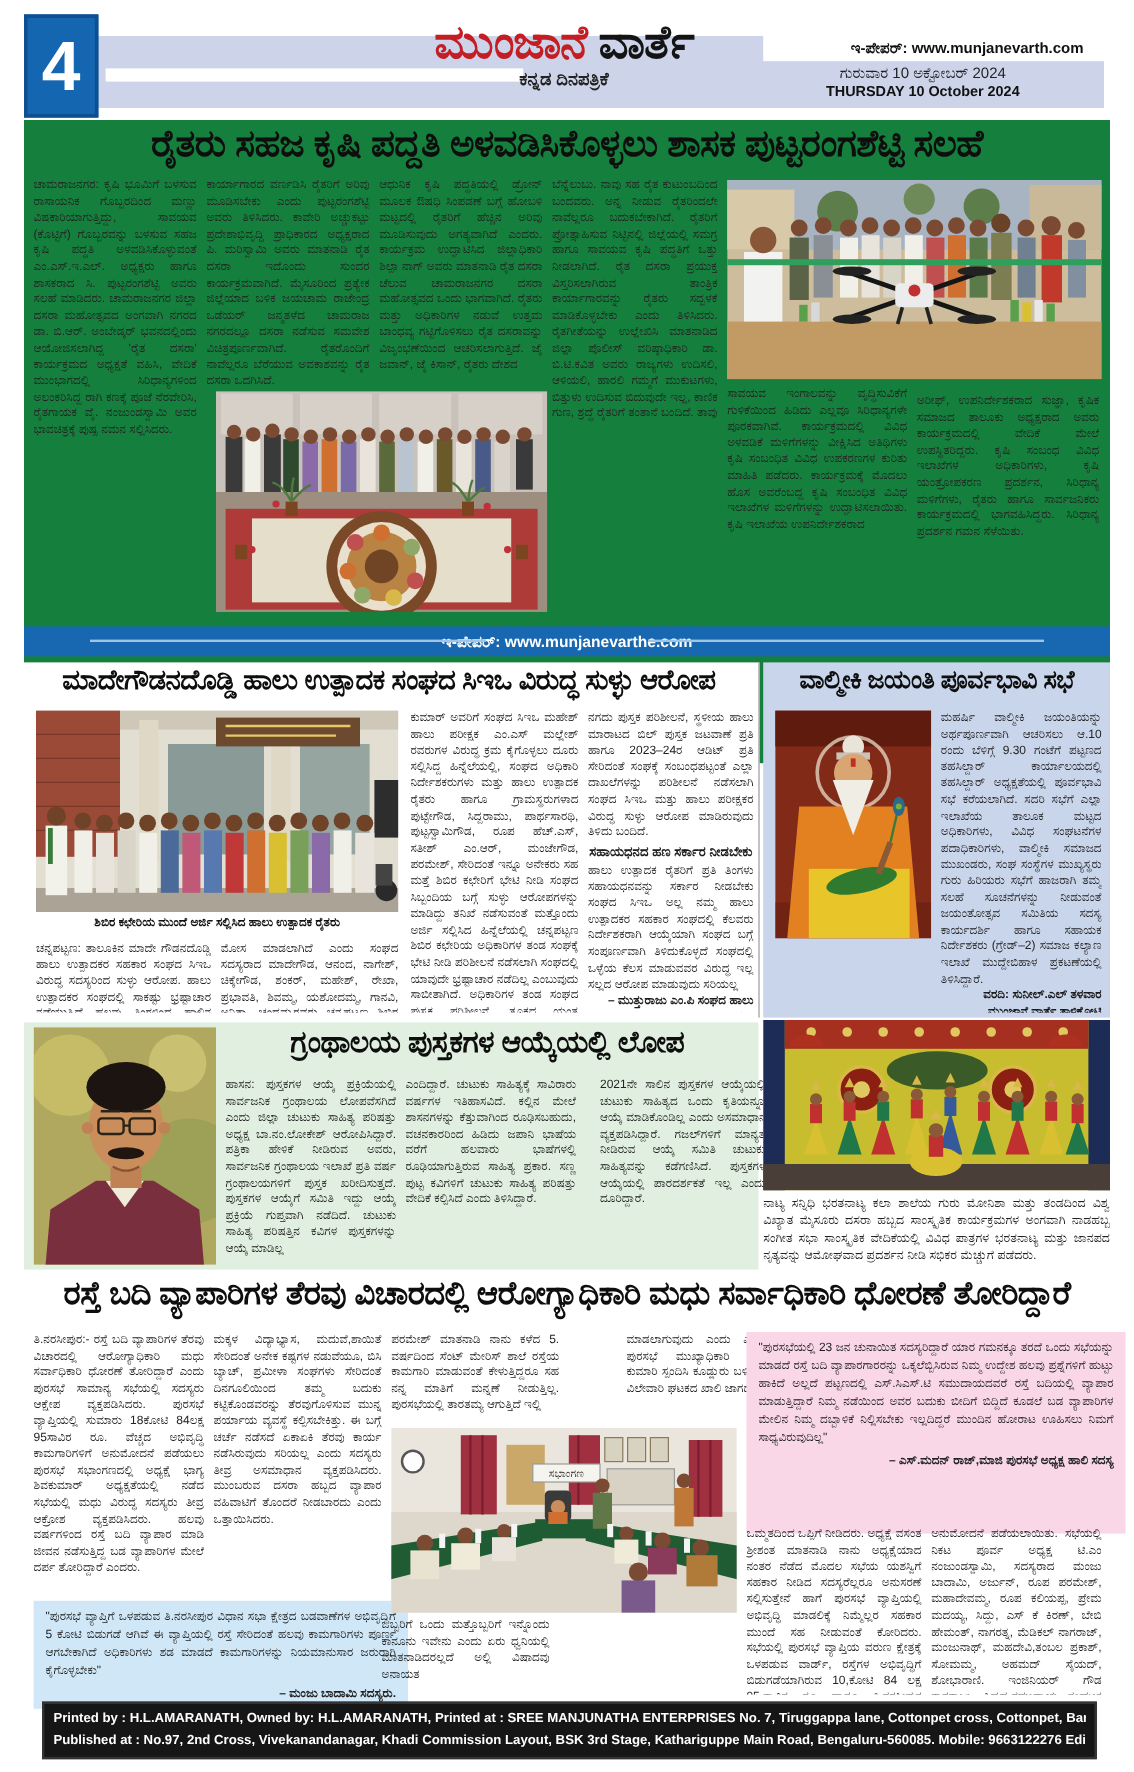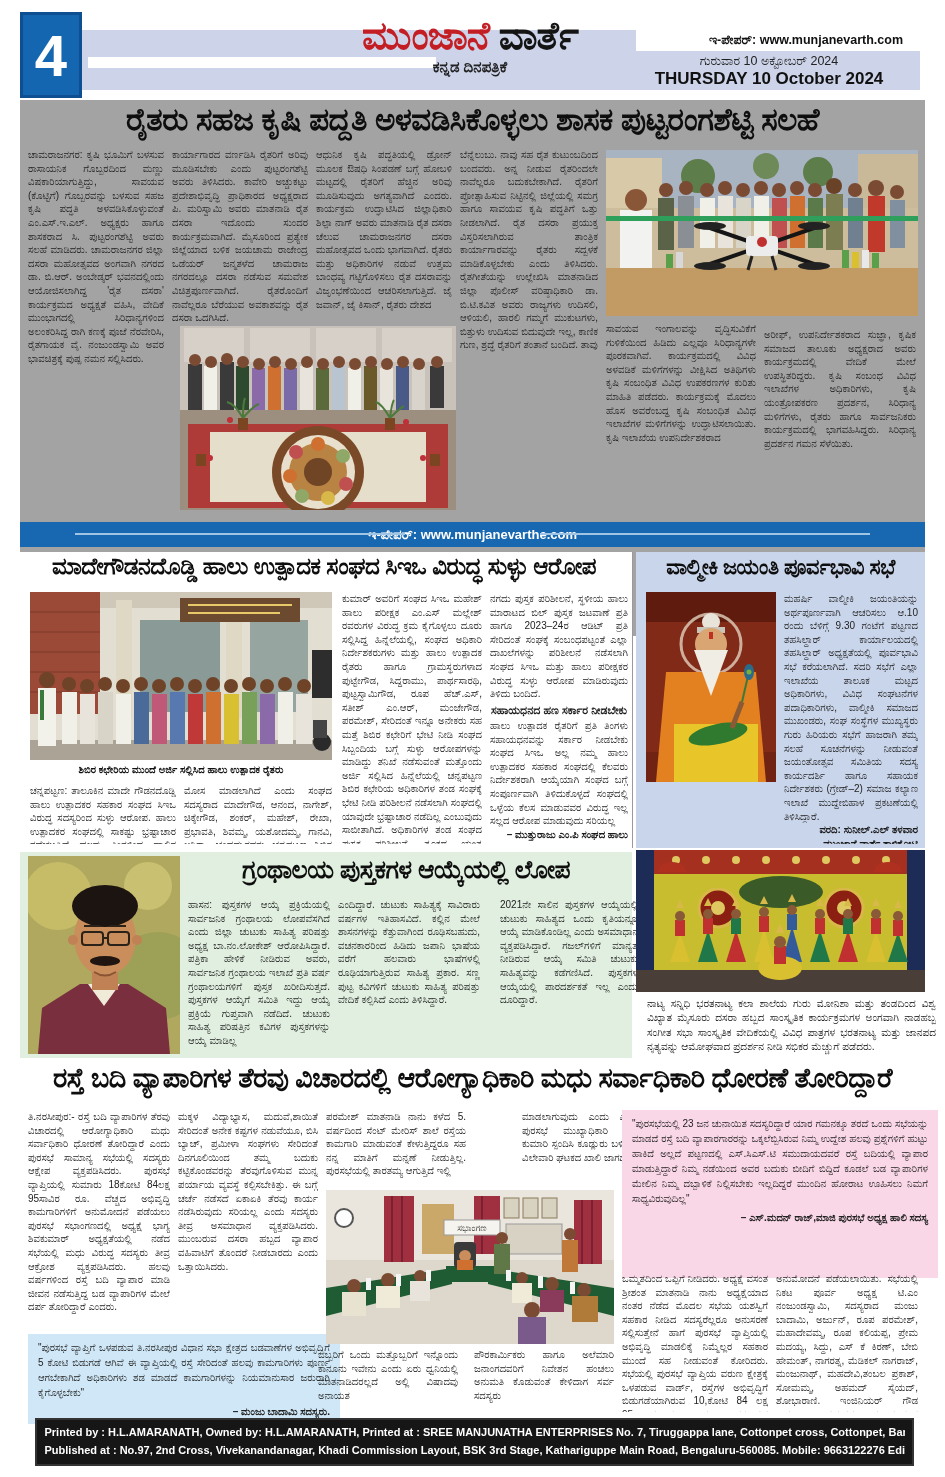--- a/index.html
+++ b/index.html
@@ -15,23 +15,23 @@
   #pagenum{left:20px;top:12px;width:56px;height:80px;background:#1566b0;border:3px solid #0d4f91;
            color:#fff;font-size:58px;font-weight:800;display:flex;align-items:center;justify-content:center;}
   #masthead{left:290px;top:16px;width:360px;text-align:center;}
   #masthead .red{color:#c41e25;}
   #masthead .blk{color:#141414;}
   #masthead .title{font-size:39px;font-weight:800;letter-spacing:-1px;line-height:1.0;}
   #tagline{font-size:15px;font-weight:bold;color:#222;margin-top:3px;}
   #epaper-box{left:636px;top:30px;width:266px;height:21px;background:#ffffff;display:flex;align-items:center;
               justify-content:center;font-size:12.5px;font-weight:bold;color:#111;padding-left:37px;}
   #date-kn{left:636px;top:54px;width:266px;text-align:center;font-size:12.5px;color:#222;}
-  #date-en{left:636px;top:69px;width:266px;text-align:center;font-size:17px;font-weight:bold;color:#111;}
-  
-  #farm{left:20px;top:100px;width:905px;height:536px;background:#a3a3a3;}
+  #date-en{left:636px;top:69px;width:266px;text-align:center;font-size:12px;font-weight:bold;color:#111;}
+  
+  #farm{left:20px;top:100px;width:905px;height:536px;background:#15803d;}
   #farm-h{left:0;right:0;top:4px;font-size:31px;}
   
   #divider{left:20px;top:522px;width:905px;height:25px;background:#1767b1;color:#fff;display:flex;
            align-items:center;justify-content:center;font-size:13px;font-weight:bold;}
   .divline{position:absolute;top:11px;width:330px;height:2px;background:#9fc4e4;}
   
   #milk{left:20px;top:552px;width:612px;height:296px;background:#fff;border-right:1px solid #9a9a9a;}
   #milk-h{left:0;right:4px;top:2px;font-size:23px;}
   
   #valmiki{left:636px;top:552px;width:289px;height:296px;background:#c9d5eb;}
@@ -463,21 +463,21 @@
           </g>
 
         <g transform="translate(132,96)">
             <ellipse cx="12" cy="22" rx="22" ry="12" fill="#d8c030"></ellipse>
             <rect x="6" y="0" width="12" height="18" fill="#c03030"></rect>
             <circle cx="12" cy="-4" r="6" fill="#8a5a38"></circle>
             <polygon points="7,-13 12,-22 17,-13" fill="#d8b848"></polygon>
           </g>
       </g>
     </svg>
-    <div class="abs txt" style="left:0;top:146px;width:289px;height:62px;font-size:10.5px;margin-left:11px;">ನಾಟ್ಯ ಸನ್ನಿಧಿ ಭರತನಾಟ್ಯ ಕಲಾ ಶಾಲೆಯ ಗುರು ಮೋನಿಶಾ ಮತ್ತು ತಂಡದಿಂದ ವಿಶ್ವ ವಿಖ್ಯಾತ ಮೈಸೂರು ದಸರಾ ಹಬ್ಬದ ಸಾಂಸ್ಕೃತಿಕ ಕಾರ್ಯಕ್ರಮಗಳ ಅಂಗವಾಗಿ ನಾಡಹಬ್ಬ ಸಂಗೀತ ಸಭಾ ಸಾಂಸ್ಕೃತಿಕ ವೇದಿಕೆಯಲ್ಲಿ ವಿವಿಧ ಪಾತ್ರಗಳ ಭರತನಾಟ್ಯ ಮತ್ತು ಜಾನಪದ ನೃತ್ಯವನ್ನು ಆಮೋಘವಾದ ಪ್ರದರ್ಶನ ನೀಡಿ ಸಭಿಕರ ಮೆಚ್ಚುಗೆ ಪಡೆದರು.</div>
+    <div class="abs txt" style="left:0;top:146px;width:289px;height:62px;font-size:10.5px;">ನಾಟ್ಯ ಸನ್ನಿಧಿ ಭರತನಾಟ್ಯ ಕಲಾ ಶಾಲೆಯ ಗುರು ಮೋನಿಶಾ ಮತ್ತು ತಂಡದಿಂದ ವಿಶ್ವ ವಿಖ್ಯಾತ ಮೈಸೂರು ದಸರಾ ಹಬ್ಬದ ಸಾಂಸ್ಕೃತಿಕ ಕಾರ್ಯಕ್ರಮಗಳ ಅಂಗವಾಗಿ ನಾಡಹಬ್ಬ ಸಂಗೀತ ಸಭಾ ಸಾಂಸ್ಕೃತಿಕ ವೇದಿಕೆಯಲ್ಲಿ ವಿವಿಧ ಪಾತ್ರಗಳ ಭರತನಾಟ್ಯ ಮತ್ತು ಜಾನಪದ ನೃತ್ಯವನ್ನು ಆಮೋಘವಾದ ಪ್ರದರ್ಶನ ನೀಡಿ ಸಭಿಕರ ಮೆಚ್ಚುಗೆ ಪಡೆದರು.</div>
   </div>
 
   <div class="abs" id="vendors">
     <div class="abs hl" id="vendors-h">ರಸ್ತೆ ಬದಿ ವ್ಯಾಪಾರಿಗಳ ತೆರವು ವಿಚಾರದಲ್ಲಿ ಆರೋಗ್ಯಾಧಿಕಾರಿ ಮಧು ಸರ್ವಾಧಿಕಾರಿ ಧೋರಣೆ ತೋರಿದ್ದಾರೆ</div>
 
     <div class="abs txt" style="left:8px;top:48px;width:142px;height:220px;">ತಿ.ನರಸೀಪುರ:- ರಸ್ತೆ ಬದಿ ವ್ಯಾಪಾರಿಗಳ ತೆರವು ವಿಚಾರದಲ್ಲಿ ಆರೋಗ್ಯಾಧಿಕಾರಿ ಮಧು ಸರ್ವಾಧಿಕಾರಿ ಧೋರಣೆ ತೋರಿದ್ದಾರೆ ಎಂದು ಪುರಸಭೆ ಸಾಮಾನ್ಯ ಸಭೆಯಲ್ಲಿ ಸದಸ್ಯರು ಆಕ್ಷೇಪ ವ್ಯಕ್ತಪಡಿಸಿದರು.  ಪುರಸಭೆ ವ್ಯಾಪ್ತಿಯಲ್ಲಿ ಸುಮಾರು 18ಕೋಟಿ 84ಲಕ್ಷ 95ಸಾವಿರ ರೂ. ವೆಚ್ಚದ ಅಭಿವೃದ್ಧಿ ಕಾಮಗಾರಿಗಳಿಗೆ ಅನುಮೋದನೆ ಪಡೆಯಲು ಪುರಸಭೆ ಸಭಾಂಗಣದಲ್ಲಿ ಅಧ್ಯಕ್ಷೆ ಭಾಗ್ಯ ಶಿವಕುಮಾರ್ ಅಧ್ಯಕ್ಷತೆಯಲ್ಲಿ ನಡೆದ ಸಭೆಯಲ್ಲಿ ಮಧು ವಿರುದ್ಧ ಸದಸ್ಯರು ತೀವ್ರ ಆಕ್ರೋಶ ವ್ಯಕ್ತಪಡಿಸಿದರು. ಹಲವು ವರ್ಷಗಳಿಂದ ರಸ್ತೆ ಬದಿ ವ್ಯಾಪಾರ ಮಾಡಿ ಜೀವನ ನಡೆಸುತ್ತಿದ್ದ ಬಡ ವ್ಯಾಪಾರಿಗಳ ಮೇಲೆ ದರ್ಪ ತೋರಿದ್ದಾರೆ ಎಂದರು.</div>
     <div class="abs txt" style="left:158px;top:48px;width:140px;height:220px;">ಮಕ್ಕಳ ವಿದ್ಯಾಭ್ಯಾಸ, ಮದುವೆ,ಶಾಯಿತೆ ಸೇರಿದಂತೆ ಅನೇಕ ಕಷ್ಟಗಳ ನಡುವೆಯೂ, ಬಿಸಿ ಬ್ಯಾಚ್, ಪ್ರಮೀಳಾ ಸಂಘಗಳು ಸೇರಿದಂತೆ ದಿನಗೂಲಿಯಿಂದ ತಮ್ಮ ಬದುಕು ಕಟ್ಟಿಕೊಂಡವರನ್ನು ತೆರವುಗೊಳಿಸುವ ಮುನ್ನ ಪರ್ಯಾಯ ವ್ಯವಸ್ಥೆ ಕಲ್ಪಿಸಬೇಕಿತ್ತು. ಈ ಬಗ್ಗೆ ಚರ್ಚೆ ನಡೆಸದೆ ಏಕಾಏಕಿ ತೆರವು ಕಾರ್ಯ ನಡೆಸಿರುವುದು ಸರಿಯಲ್ಲ ಎಂದು ಸದಸ್ಯರು ತೀವ್ರ ಅಸಮಾಧಾನ ವ್ಯಕ್ತಪಡಿಸಿದರು.  ಮುಂಬರುವ ದಸರಾ ಹಬ್ಬದ ವ್ಯಾಪಾರ ವಹಿವಾಟಿಗೆ ತೊಂದರೆ ನೀಡಬಾರದು ಎಂದು ಒತ್ತಾಯಿಸಿದರು.</div>
 
     <div class="abs quote" id="qblue">
       <span>"ಪುರಸಭೆ ವ್ಯಾಪ್ತಿಗೆ ಒಳಪಡುವ ತಿ.ನರಸೀಪುರ ವಿಧಾನ ಸಭಾ ಕ್ಷೇತ್ರದ ಬಡವಾಣೆಗಳ ಅಭಿವೃದ್ಧಿಗೆ 5 ಕೋಟಿ ಬಿಡುಗಡೆ ಆಗಿವೆ ಈ ವ್ಯಾಪ್ತಿಯಲ್ಲಿ ರಸ್ತೆ ಸೇರಿದಂತೆ ಹಲವು ಕಾಮಗಾರಿಗಳು ಪೂರ್ಣ ಆಗಬೇಕಾಗಿದೆ ಅಧಿಕಾರಿಗಳು ಶಡ ಮಾಡದೆ ಕಾಮಗಾರಿಗಳನ್ನು ನಿಯಮಾನುಸಾರ ಜರುರಾಗಿ ಕೈಗೊಳ್ಳಬೇಕು"</span>
@@ -552,21 +552,20 @@
           <rect x="40" y="88" width="5" height="12"></rect>
           <rect x="70" y="84" width="5" height="12"></rect>
           <rect x="100" y="80" width="5" height="11"></rect>
           <rect x="180" y="80" width="5" height="11"></rect>
           <rect x="212" y="86" width="5" height="12"></rect>
           <rect x="244" y="92" width="5" height="12"></rect>
         </g>
     </svg>
 
     <div class="abs txt" style="left:298px;top:286px;width:140px;height:64px;">ಒಬ್ಬರಿಗೆ ಒಂದು ಮತ್ತೊಬ್ಬರಿಗೆ ಇನ್ನೊಂದು ಕಾನೂನು ಇವೇನು ಎಂದು ಏರು ಧ್ವನಿಯಲ್ಲಿ ಮಾತನಾಡಿದರಲ್ಲದೆ ಅಲ್ಲಿ ವಿಷಾದವು ಅನಾಯತ</div>
-    <div class="abs txt" style="left:454px;top:286px;width:140px;height:64px;">ಪೌರಕಾರ್ಮಿಕರು ಹಾಗೂ ಅಲೆಮಾರಿ ಜನಾಂಗದವರಿಗೆ ನಿವೇಶನ ಹಂಚಲು ಅನುಮತಿ ಕೊಡುವಂತೆ ಕೇಳಿದಾಗ ಸರ್ವ ಸದಸ್ಯರು</div>
 
     <div class="abs quote" id="qpink">
       <span>"ಪುರಸಭೆಯಲ್ಲಿ 23 ಜನ ಚುನಾಯಿತ ಸದಸ್ಯರಿದ್ದಾರೆ ಯಾರ ಗಮನಕ್ಕೂ ತರದೆ ಒಂದು ಸಭೆಯನ್ನು ಮಾಡದೆ ರಸ್ತೆ ಬದಿ ವ್ಯಾಪಾರಗಾರರನ್ನು ಒಕ್ಕಲೆಬ್ಬಿಸಿರುವ ನಿಮ್ಮ ಉದ್ದೇಶ ಹಲವು ಪ್ರಶ್ನೆಗಳಿಗೆ ಹುಟ್ಟು ಹಾಕಿದೆ ಅಲ್ಲದೆ ಪಟ್ಟಣದಲ್ಲಿ ಎಸ್.ಸಿಎಸ್.ಟಿ ಸಮುದಾಯದವರೆ ರಸ್ತೆ ಬದಿಯಲ್ಲಿ ವ್ಯಾಪಾರ ಮಾಡುತ್ತಿದ್ದಾರೆ ನಿಮ್ಮ ನಡೆಯಿಂದ ಅವರ ಬದುಕು ಬೀದಿಗೆ ಬಿದ್ದಿದೆ ಕೂಡಲೆ ಬಡ ವ್ಯಾಪಾರಿಗಳ ಮೇಲಿನ ನಿಮ್ಮ ದಬ್ಬಾಳಿಕೆ ನಿಲ್ಲಿಸಬೇಕು ಇಲ್ಲದಿದ್ದರೆ ಮುಂದಿನ ಹೋರಾಟ ಊಹಿಸಲು ನಿಮಗೆ ಸಾಧ್ಯವಿರುವುದಿಲ್ಲ"</span>
       <span class="by">– ಎಸ್.ಮದನ್ ರಾಜ್,ಮಾಜಿ ಪುರಸಭೆ ಅಧ್ಯಕ್ಷ ಹಾಲಿ ಸದಸ್ಯ</span>
     </div>
 
     <div class="abs txt" style="left:602px;top:210px;width:146px;height:140px;">ಒಮ್ಮತದಿಂದ ಒಪ್ಪಿಗೆ ನೀಡಿದರು.  ಅಧ್ಯಕ್ಷೆ ವಸಂತ ಶ್ರೀಶಂತ ಮಾತನಾಡಿ ನಾನು ಅಧ್ಯಕ್ಷೆಯಾದ ನಂತರ ನೆಡೆದ ಮೊದಲ ಸಭೆಯ ಯಶಸ್ವಿಗೆ ಸಹಕಾರ ನೀಡಿದ ಸದಸ್ಯರೆಲ್ಲರೂ ಅನುಸರಣೆ ಸಲ್ಲಿಸುತ್ತೇನೆ ಹಾಗೆ ಪುರಸಭೆ ವ್ಯಾಪ್ತಿಯಲ್ಲಿ ಅಭಿವೃದ್ಧಿ ಮಾಡಲಿಕ್ಕೆ ನಿಮ್ಮೆಲ್ಲರ ಸಹಕಾರ ಮುಂದೆ ಸಹ ನೀಡುವಂತೆ ಕೋರಿದರು.  ಸಭೆಯಲ್ಲಿ ಪುರಸಭೆ ವ್ಯಾಪ್ತಿಯ ವರುಣ ಕ್ಷೇತ್ರಕ್ಕೆ ಒಳಪಡುವ ವಾರ್ಡ್, ರಸ್ತೆಗಳ ಅಭಿವೃದ್ಧಿಗೆ ಬಿಡುಗಡೆಯಾಗಿರುವ 10,ಕೋಟಿ 84 ಲಕ್ಷ 95,ಸಾವಿರ ರೂ ಹಾಗೂ ತಿ.ನರಸೀಪುರ ವಿಧಾನಸಭಾ ಕ್ಷೇತ್ರದ ವ್ಯಾಪ್ತಿಗೆ ಒಳಪಡುವ ವಾರ್ಡ್ ಗಳ ಅಭಿವೃದ್ಧಿಗೆ ಬಿಡುಗಡೆ ಆಗಿರುವ 5 ಕೋಟಿ ರೂಗಳ ಅಭಿವೃದ್ಧಿ ಕಾರ್ಯಗಳಿಗೆ</div>
     <div class="abs txt" style="left:756px;top:210px;width:142px;height:140px;">ಅನುಮೋದನೆ ಪಡೆಯಲಾಯಿತು.  ಸಭೆಯಲ್ಲಿ ನಿಕಟ ಪೂರ್ವ ಅಧ್ಯಕ್ಷ ಟಿ.ಎಂ ನಂಜುಂಡಸ್ವಾಮಿ, ಸದಸ್ಯರಾದ ಮಂಜು ಬಾದಾಮಿ, ಅರ್ಜುನ್, ರೂಪ ಪರಮೇಶ್, ಮಹಾದೇವಮ್ಮ, ರೂಪ ಕಲಿಯಪ್ಪ, ಪ್ರೇಮ ಮದಯ್ಯ, ಸಿದ್ದು, ಎಸ್ ಕೆ ಕಿರಣ್, ಬೇಬಿ ಹೇಮಂತ್, ನಾಗರತ್ನ, ಮೆಡಿಕಲ್ ನಾಗರಾಜ್, ಮಂಜುನಾಥ್, ಮಹದೇವಿ,ತಂಬಲ ಪ್ರಕಾಶ್, ಸೋಮಮ್ಮ, ಅಹಮದ್ ಸೈಯದ್, ಶೋಭಾರಾಣಿ. ಇಂಜಿನಿಯರ್ ಗೌಡ ನಾಗರಾಜು, ಸಿದ್ದಪ್ಪ,ಸಮುದಾಯ ಸಂಘಟಕ ಅಧಿಕಾರಿ ಮಹದೇವಸ್ವಾಮಿ , ಮಹೇಂದ್ರ , ಆಶಾ, ರಾಜೇಂದ್ರ ತ್ರಿವೇಣಿ, ಸಿದ್ದಪ್ಪ, ಕೃಷ್ಣಪ್ಪ, ಆರ್ ಐ.ಆಶೋಕ, ಸೇರಿದಂತೆ ಪುರಸಭೆ ಸಿಬ್ಬಂದಿ ವರ್ಗ ಇದ್ದರು.</div>
   </div>
 

